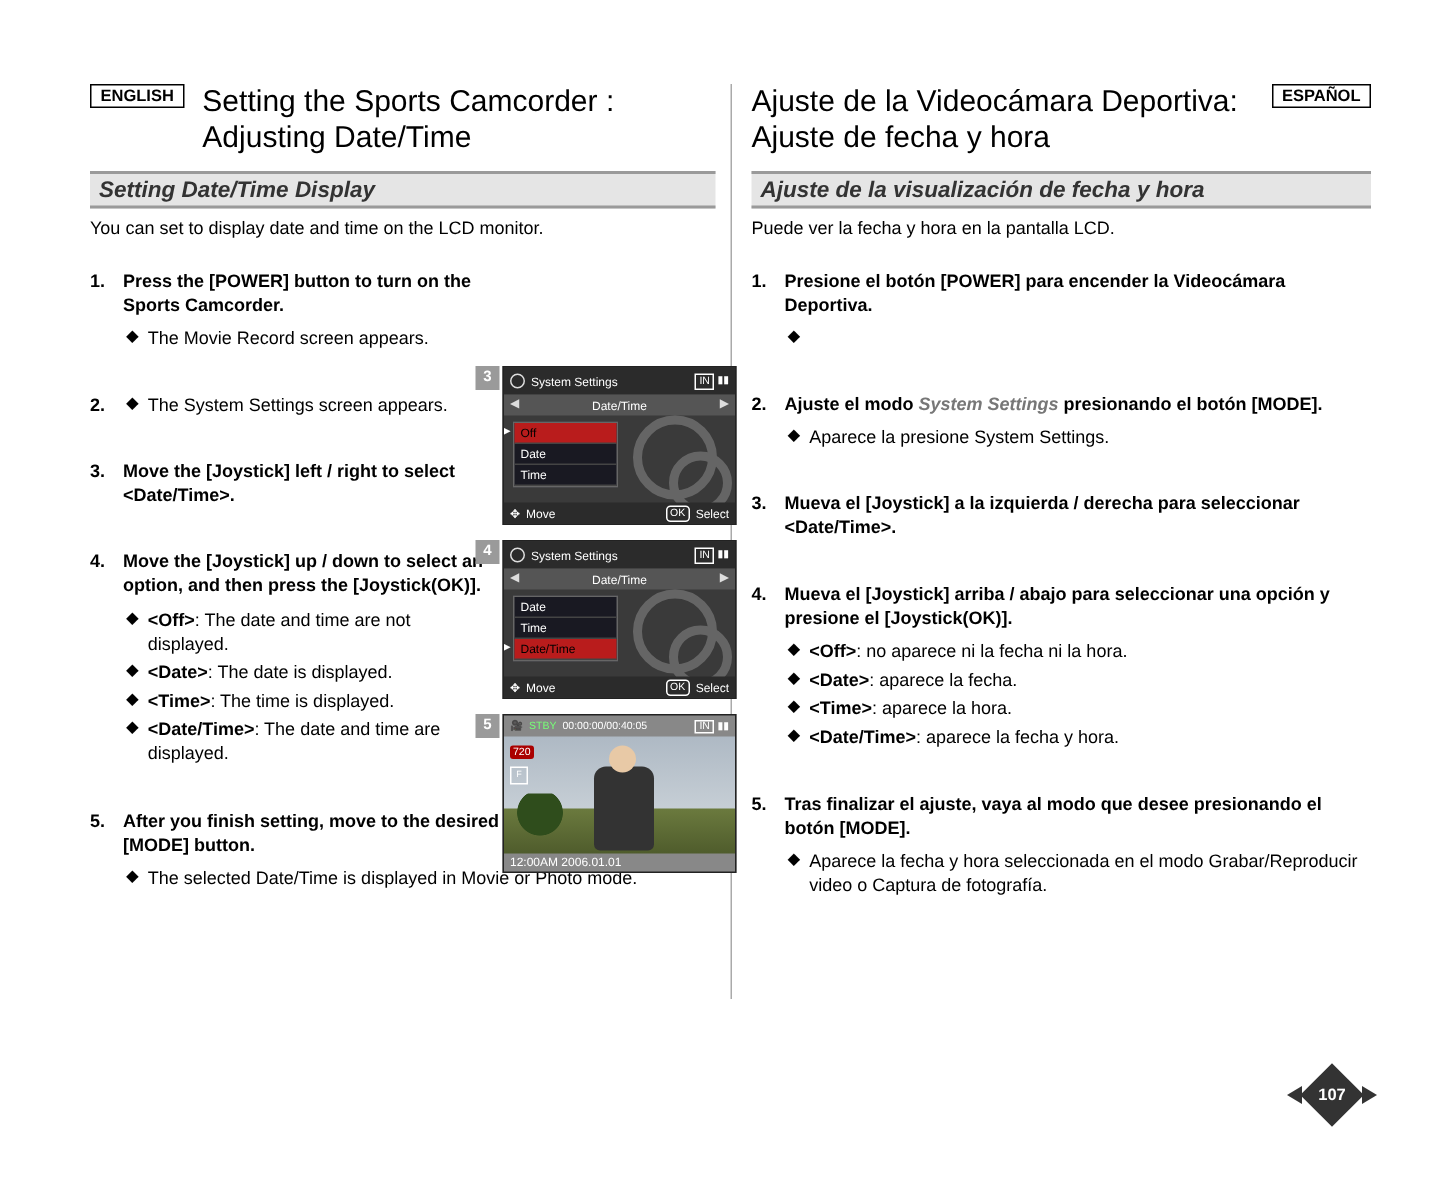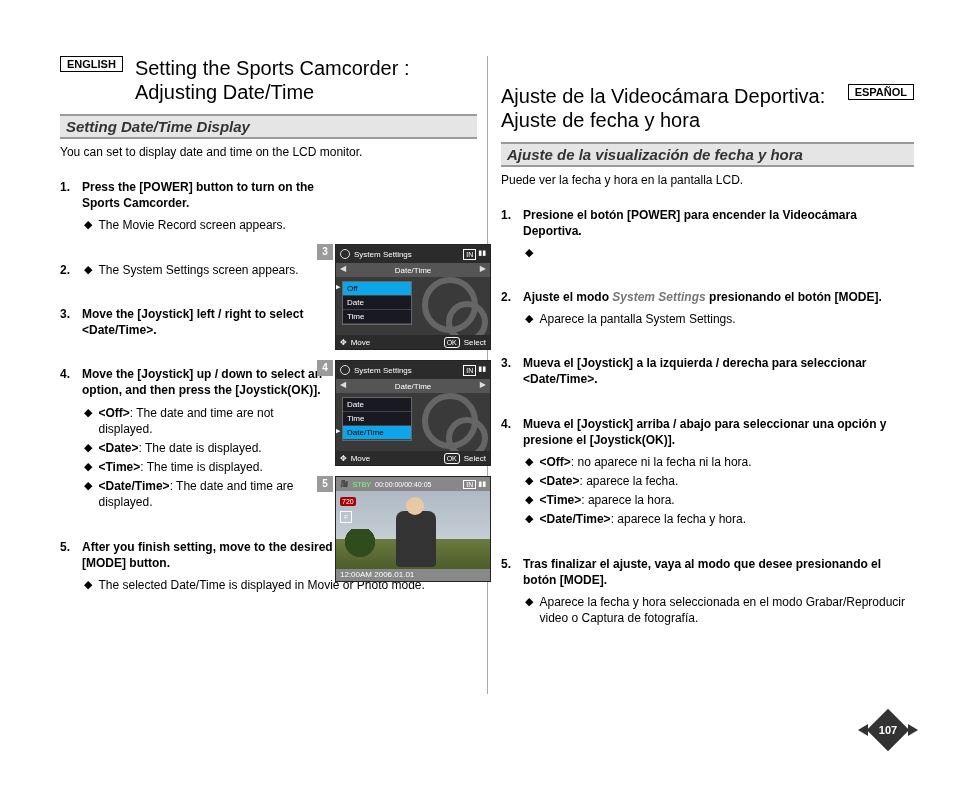--- a/index.html
+++ b/index.html
@@ -32,21 +32,21 @@
     display: inline-block;
     border: 1px solid #000;
     font-size: 11px;
     font-weight: bold;
     padding: 0 6px;
     vertical-align: top;
     line-height: 14px;
     background: #fff;
   }
   .hdr-row { display: flex; align-items: flex-start; gap: 12px; }
-  .hdr-row.right { justify-content: space-between; margin-top: 28px; }
+  .hdr-row.right { justify-content: space-between; }
   h1.page-title {
     font-size: 20px;
     font-weight: normal;
     line-height: 1.2;
   }
   .section-bar {
     margin-top: 10px;
     border-top: 2px solid #9a9a9a;
     border-bottom: 2px solid #9a9a9a;
     background: #e5e5e5;
@@ -149,21 +149,21 @@
     left: 6px; top: 36px;
     width: 70px;
     background: rgba(20,20,30,0.85);
     border: 1px solid #666;
   }
   .lcd .menu .item {
     padding: 2px 4px;
     font-size: 8px;
     border-bottom: 1px solid #444;
   }
-  .lcd .menu .item.sel { background: #0ea5e9; color: #000; position: relative; }
+  .lcd .menu .item.sel { background: #b91c1c; color: #000; position: relative; }
   .lcd .menu .item.sel::before {
     content: "▶";
     position: absolute;
     left: -8px; top: 1px;
     font-size: 7px; color: #fff;
   }
   .lcd .watermark {
     position: absolute;
     right: 6px; top: 28px;
     width: 66px; height: 66px;
@@ -450,21 +450,21 @@
               <span class="diam">◆</span>
             </div>
         </div>
       </li>
       <li>
         <span class="num">2.</span>
         <span class="step-head"><span>Ajuste el modo </span><span class="sys-em">System Settings</span><span> presionando el botón [MODE].</span></span>
         <div class="sub">
           <div class="sub-row">
               <span class="diam">◆</span>
-              <span>Aparece la pantalla System Settings.</span>
+              <span>Aparece la presione System Settings.</span>
             </div>
         </div>
       </li>
       <li>
         <span class="num">3.</span>
         <span class="step-head">Mueva el [Joystick] a la izquierda / derecha para seleccionar &lt;Date/Time&gt;.</span>
       </li>
       <li>
         <span class="num">4.</span>
         <span class="step-head">Mueva el [Joystick] arriba / abajo para seleccionar una opción y presione el [Joystick(OK)].</span>

